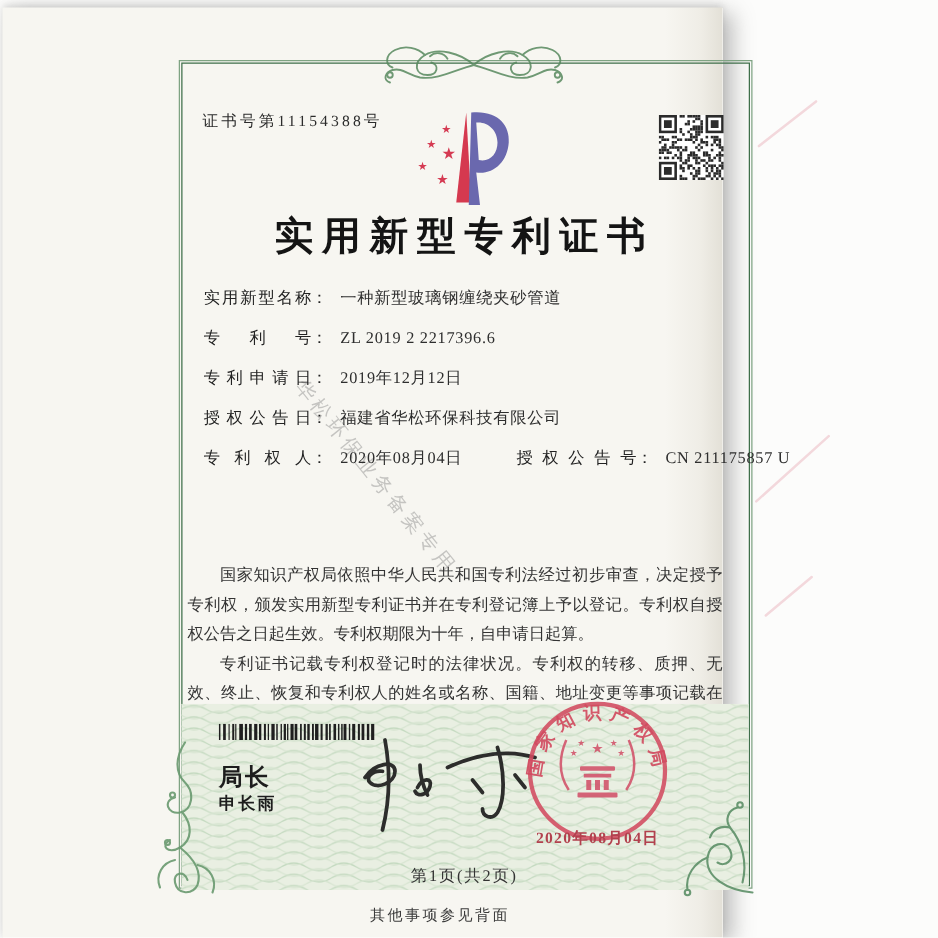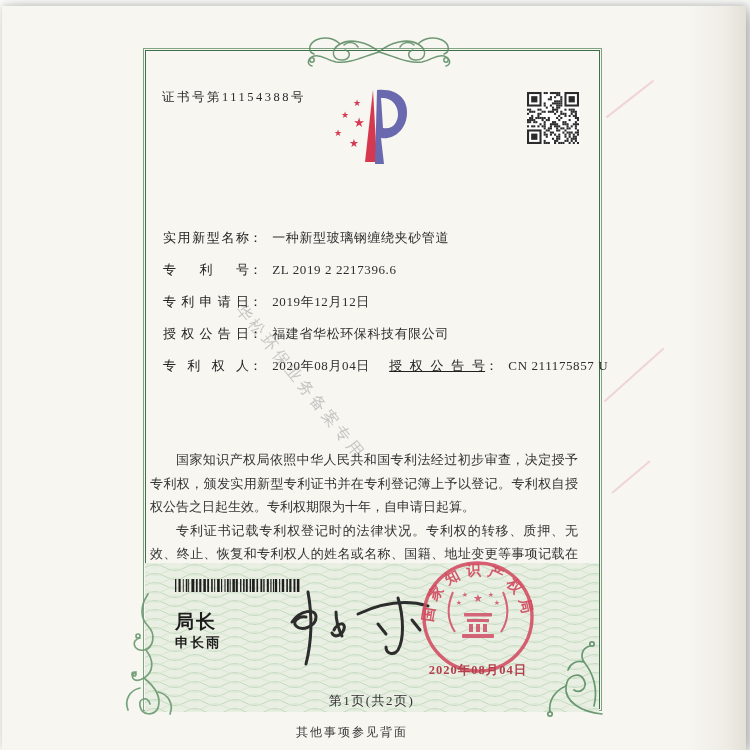--- a/index.html
+++ b/index.html
@@ -1,37 +1,37 @@
 <!DOCTYPE html>
 <html><head>
 <meta charset="utf-8">
 <style>
   html,body{margin:0;padding:0;}
   body{width:750px;height:750px;background:#fcfcfb;overflow:hidden;
        font-family:"Liberation Serif","DejaVu Serif",serif;}
   .canvas{position:relative;width:750px;height:750px;}
-  .paper{position:absolute;left:2px;top:6px;width:744px;height:744px;
+  .paper{position:absolute;left:2px;top:6px;width:576px;height:744px;
          background:linear-gradient(to right,#f7f6f1 92%,#efede6 97%,#e3e0d7 100%);
          box-shadow:8px 4px 16px rgba(90,90,90,.38), 0 -2px 6px rgba(120,120,120,.25);}
   
   .border-outer{position:absolute;left:141px;top:42px;width:457px;height:661px;
                 border:1px solid #7fa383;}
   .border-inner{position:absolute;left:1px;top:1px;right:1px;bottom:1px;
                 border:1.6px solid #3f6f4a;}
   .cert-no{position:absolute;left:160px;top:83px;font-size:12.5px;color:#2b2b2b;
            letter-spacing:2.5px;}
   .logo{position:absolute;left:326px;top:80px;}
   .qr{position:absolute;left:525px;top:86px;}
   .title{position:absolute;left:141px;top:162px;width:457px;text-align:center;
          font-size:31px;font-weight:600;color:#141414;letter-spacing:7px;}
   .fields{position:absolute;left:161px;top:216px;width:430px;}
   .frow{height:32px;line-height:32px;font-size:13px;color:#2e2e2e;white-space:nowrap;}
   .flabel{display:inline-block;width:86px;text-align:justify;text-align-last:justify;
           color:#222;}
-  .flabel.grant{width:96px;margin-left:16px;text-decoration:underline;}
+  .flabel.grant{width:96px;margin-left:40px;}
   .fcolon{color:#222;}
   .fvalue{margin-left:7px;letter-spacing:.6px;}
   .legal{position:absolute;left:148px;top:442px;width:428px;font-size:13px;
          line-height:23.5px;color:#333;text-align:justify;}
   .legal p{margin:0;text-indent:2em;}
   .watermark{position:absolute;left:245px;top:294px;transform:rotate(51deg);
              transform-origin:left top;font-size:16px;letter-spacing:3.5px;
              color:rgba(135,135,135,.45);white-space:nowrap;pointer-events:none;}
   .green-band{position:absolute;left:143px;top:557px;}
   .barcode{position:absolute;left:173px;top:573px;}
@@ -289,20 +289,21 @@
         <rect x="2.08" y="2.08" width="10.4" height="10.4" fill="#ffffff"></rect>
         <rect x="4.16" y="4.16" width="6.24" height="6.24" fill="#2b2b2b"></rect>
         <rect x="37.44" y="0" width="14.56" height="14.56" fill="#2b2b2b"></rect>
         <rect x="39.52" y="2.08" width="10.4" height="10.4" fill="#ffffff"></rect>
         <rect x="41.6" y="4.16" width="6.24" height="6.24" fill="#2b2b2b"></rect>
         <rect x="0" y="37.44" width="14.56" height="14.56" fill="#2b2b2b"></rect>
         <rect x="2.08" y="39.52" width="10.4" height="10.4" fill="#ffffff"></rect>
         <rect x="4.16" y="41.6" width="6.24" height="6.24" fill="#2b2b2b"></rect>
       </svg>
 
+    <div class="title">实用新型专利证书</div>
 
     <div class="watermark">华松环保业务备案专用</div>
 
     <div class="fields">
       <div class="frow">
         <span class="flabel">实用新型名称</span><span class="fcolon">：</span>
         <span class="fvalue">一种新型玻璃钢缠绕夹砂管道</span>
       </div>
       <div class="frow">
         <span class="flabel">专利号</span><span class="fcolon">：</span>

